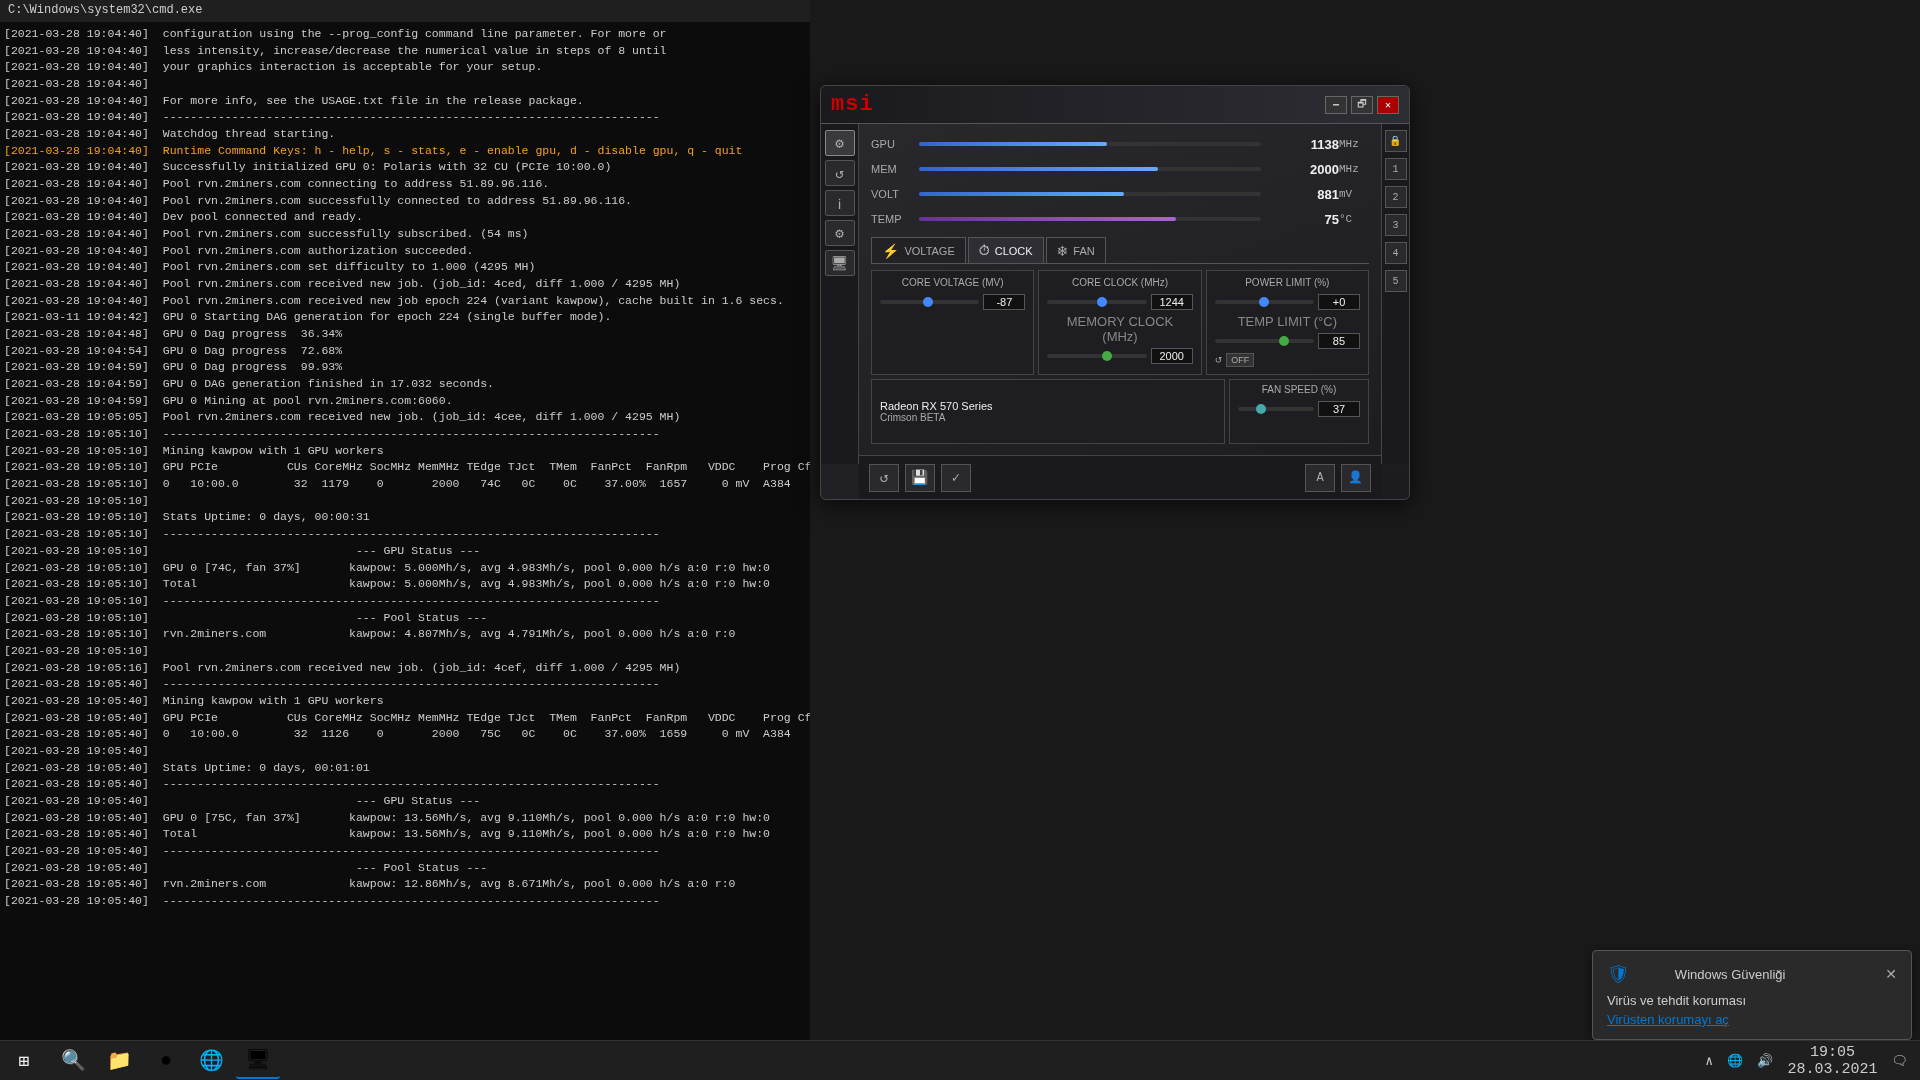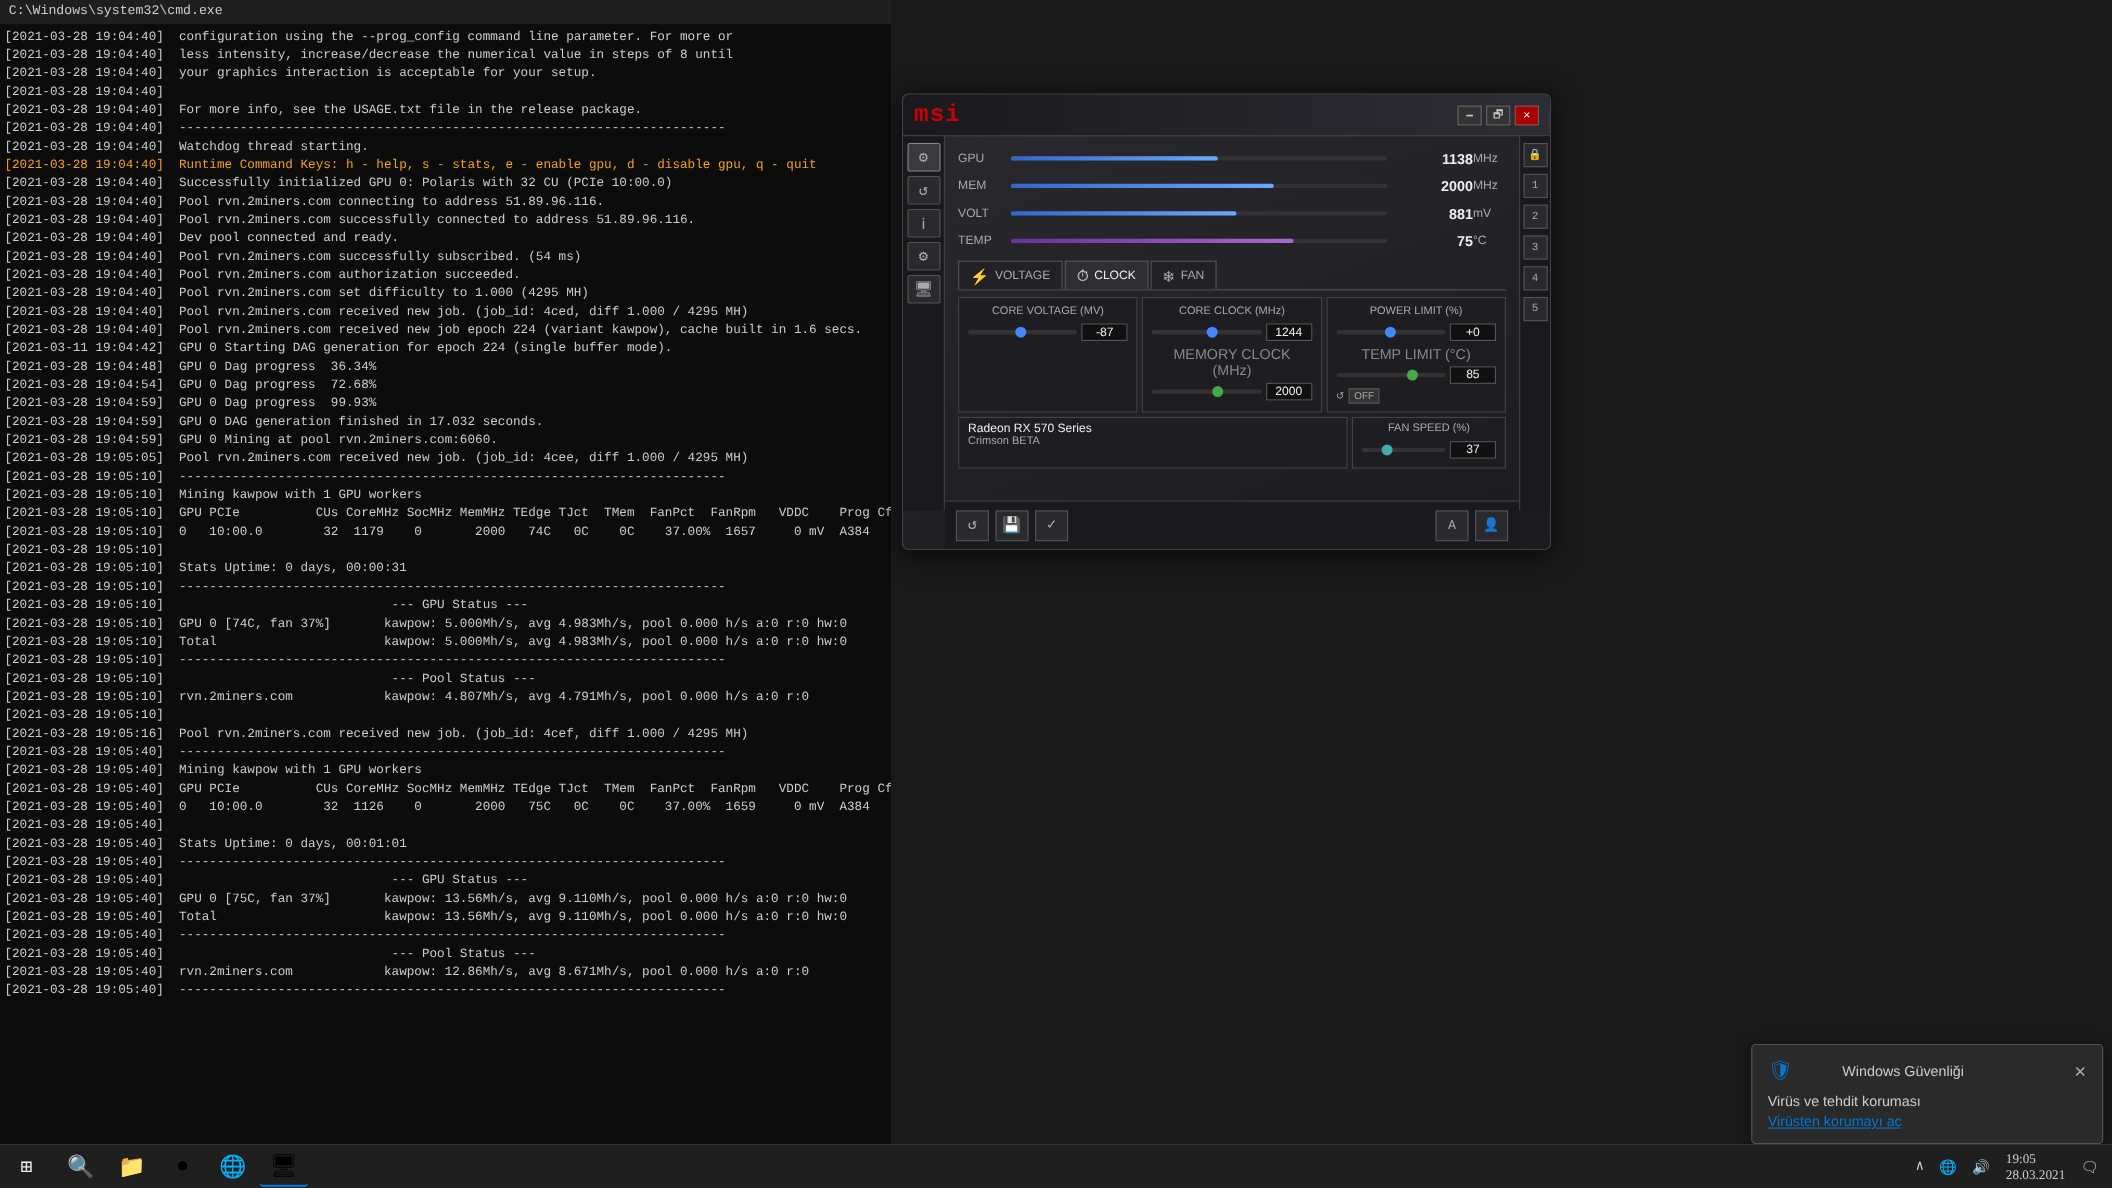--- a/index.html
+++ b/index.html
@@ -189,21 +189,21 @@
       text-align: right;
       color: #eee;
       font-size: 13px;
       font-family: Arial, sans-serif;
       font-weight: bold;
     }
     .msi-slider-unit {
       width: 30px;
       color: #aaa;
       font-size: 11px;
-      font-family: Liberation Sans, sans-serif;
+      font-family: Liberation Mono, monospace;
     }
 
     
     .msi-tabs {
       display: flex;
       gap: 2px;
       margin-bottom: 6px;
       border-bottom: 1px solid #555;
     }
     .msi-tab {
@@ -288,21 +288,21 @@
 
     
     .msi-gpu-info {
       margin-top: 4px;
       display: flex;
       gap: 4px;
     }
     .msi-gpu-name {
       background: #1e1e22;
       border: 1px solid #444;
-      padding: 4px 8px;
+      padding: 20px 8px;
       flex: 1;
     }
     .msi-gpu-name-text {
       color: #eee;
       font-size: 11px;
       font-family: Arial, sans-serif;
     }
     .msi-gpu-sub {
       color: #aaa;
       font-size: 10px;
@@ -467,23 +467,23 @@
       gap: 6px;
     }
     .tray-icon {
       color: #ccc;
       font-size: 13px;
       cursor: pointer;
       padding: 2px 4px;
     }
     .tray-time {
       color: #ccc;
-      font-size: 12px;
-      font-family: Liberation Serif, serif;
-      text-align: left;
+      font-size: 15px;
+      font-family: Liberation Mono, monospace;
+      text-align: center;
       padding: 0 4px;
       cursor: pointer;
     }
     .tray-time-line { display: block; }
 
     
     .desktop-bg {
       position: absolute;
       top: 0;
       left: 810px;

